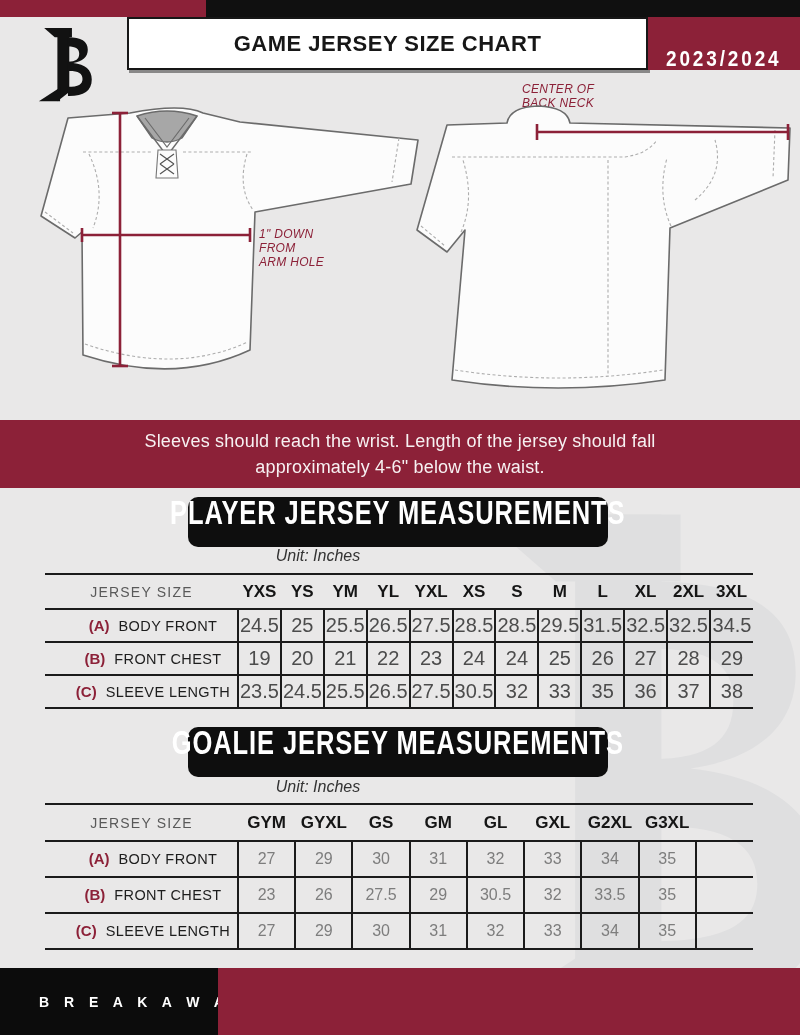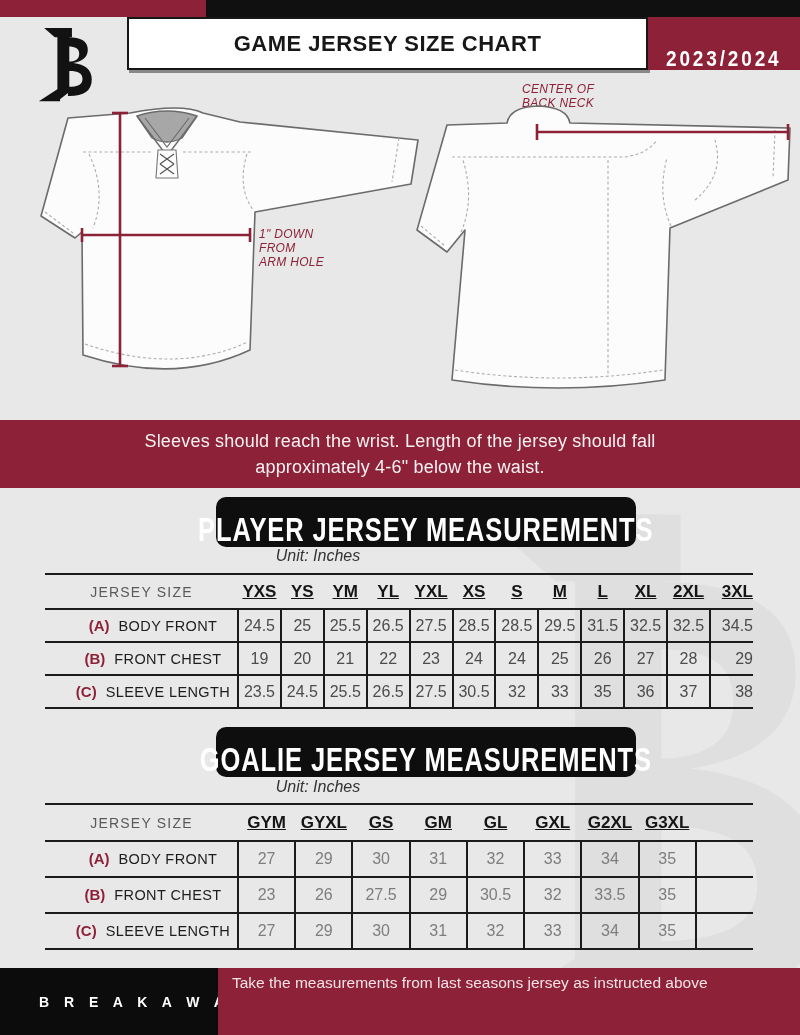--- a/index.html
+++ b/index.html
@@ -26,48 +26,48 @@
   .ann.key{font-style:normal;font-weight:800;font-size:15px;letter-spacing:0;}
   .ann.big{font-size:13px;line-height:15px;}
 
   
   .banner{position:absolute;left:0;top:420px;width:800px;height:68px;background:#8C2138;
           display:flex;flex-direction:column;align-items:center;justify-content:center;gap:2px;}
   .banner .l{color:#F7F1F2;font-size:18px;line-height:24px;letter-spacing:.2px;}
 
   
   .pill{position:absolute;left:188px;width:420px;height:50px;background:#0e0e0e;border-radius:10px;
-        display:flex;align-items:flex-end;justify-content:center;margin-left:28px;}
+        display:flex;align-items:flex-start;justify-content:center;}
   .pill .t{color:#ffffff;font-weight:700;font-size:29px;letter-spacing:1px;white-space:nowrap;transform:scale(.88,1.14);}
   .pill-player{top:497px;}
   .pill-goalie{top:727px;}
   .unit{position:absolute;left:0;width:636px;text-align:center;color:#333333;font-style:italic;
         font-size:16px;font-weight:400;}
   .unit-player{top:547px;}
   .unit-goalie{top:778px;}
 
   
   .meas-table{position:absolute;left:45px;width:708px;border-collapse:collapse;table-layout:fixed;}
   .tbl-player{top:573px;}
   .tbl-goalie{top:803px;}
   .meas-table td,.meas-table th{border-top:2px solid #1b1b1b;border-bottom:2px solid #1b1b1b;
        padding:0;text-align:center;vertical-align:middle;background:transparent;}
   .meas-table .lblcol{width:193px;}
   .meas-table td.d{border-left:2px solid #1b1b1b;}
-  .meas-table td.last,.meas-table th.last{border-right:none;text-align:right;}
+  .meas-table td.last,.meas-table th.last{border-right:none;}
   .tbl-player tr{height:33px;}
   .tbl-player tr.hd{height:35px;}
   .tbl-goalie tr{height:36px;}
   .tbl-goalie tr.hd{height:37px;}
   .corner{font-size:14px;letter-spacing:1.2px;color:#595959;font-weight:400;}
-  .sizehd{font-size:17px;font-weight:700;color:#151515;letter-spacing:0;text-decoration:underline;}
+  .sizehd{font-size:17px;font-weight:700;color:#151515;letter-spacing:0;}
   .rowlbl{text-align:center;padding-left:24px !important;white-space:nowrap;}
   .rowlbl .k{color:#8C2138;font-weight:800;font-size:15px;margin-right:9px;}
   .rowlbl .n{color:#1d1d1d;font-size:14.5px;letter-spacing:.4px;}
-  .tbl-player td.v{font-size:16px;color:#4c4c4c;}
+  .tbl-player td.v{font-size:20px;color:#4c4c4c;}
   .tbl-goalie td.v{font-size:16px;color:#7d7d7d;}
 
   
   .watermark{position:absolute;left:383px;top:500px;width:480px;height:566px;color:#DFDFE0;z-index:0;}
   .z1{z-index:1;}
 
   
   .footer-black{position:absolute;left:0;top:968px;width:218px;height:67px;background:#0c0c0c;
                 display:flex;align-items:center;}
   .footer-logo{width:32px;height:36px;margin-left:25px;color:#bdbdbd;}
@@ -340,16 +340,15 @@
   </tbody>
     </table>
 
   <div class="footer-black z1">
     <svg class="footer-logo" viewBox="0 0 100 118">
       <use href="#blogo"></use>
     </svg>
     <span class="brand">B R E A K A W A Y</span>
   </div>
   <div class="footer-maroon z1">
-    <div class="l">Take the measurements from last seasons jersey as instructed above</div>
   </div>
 
 </div>
 
 </body></html>

